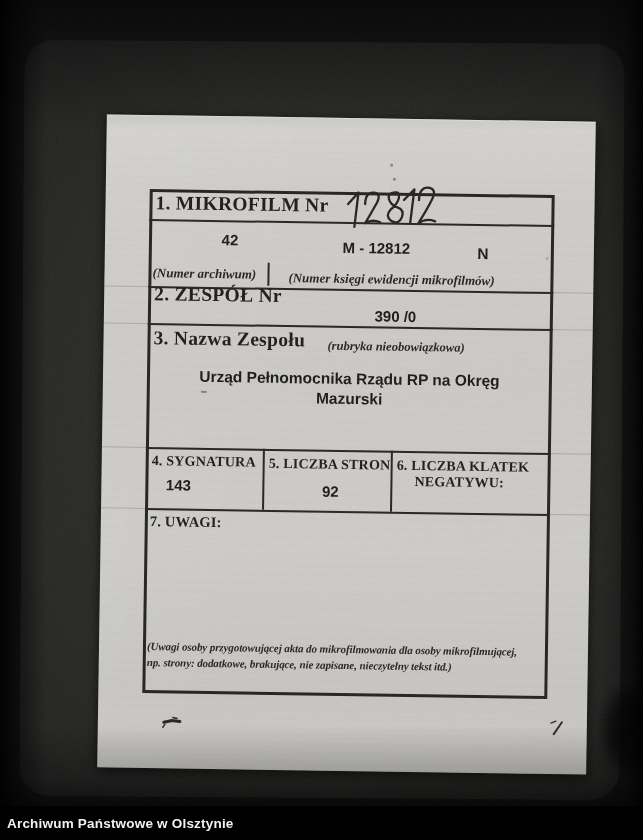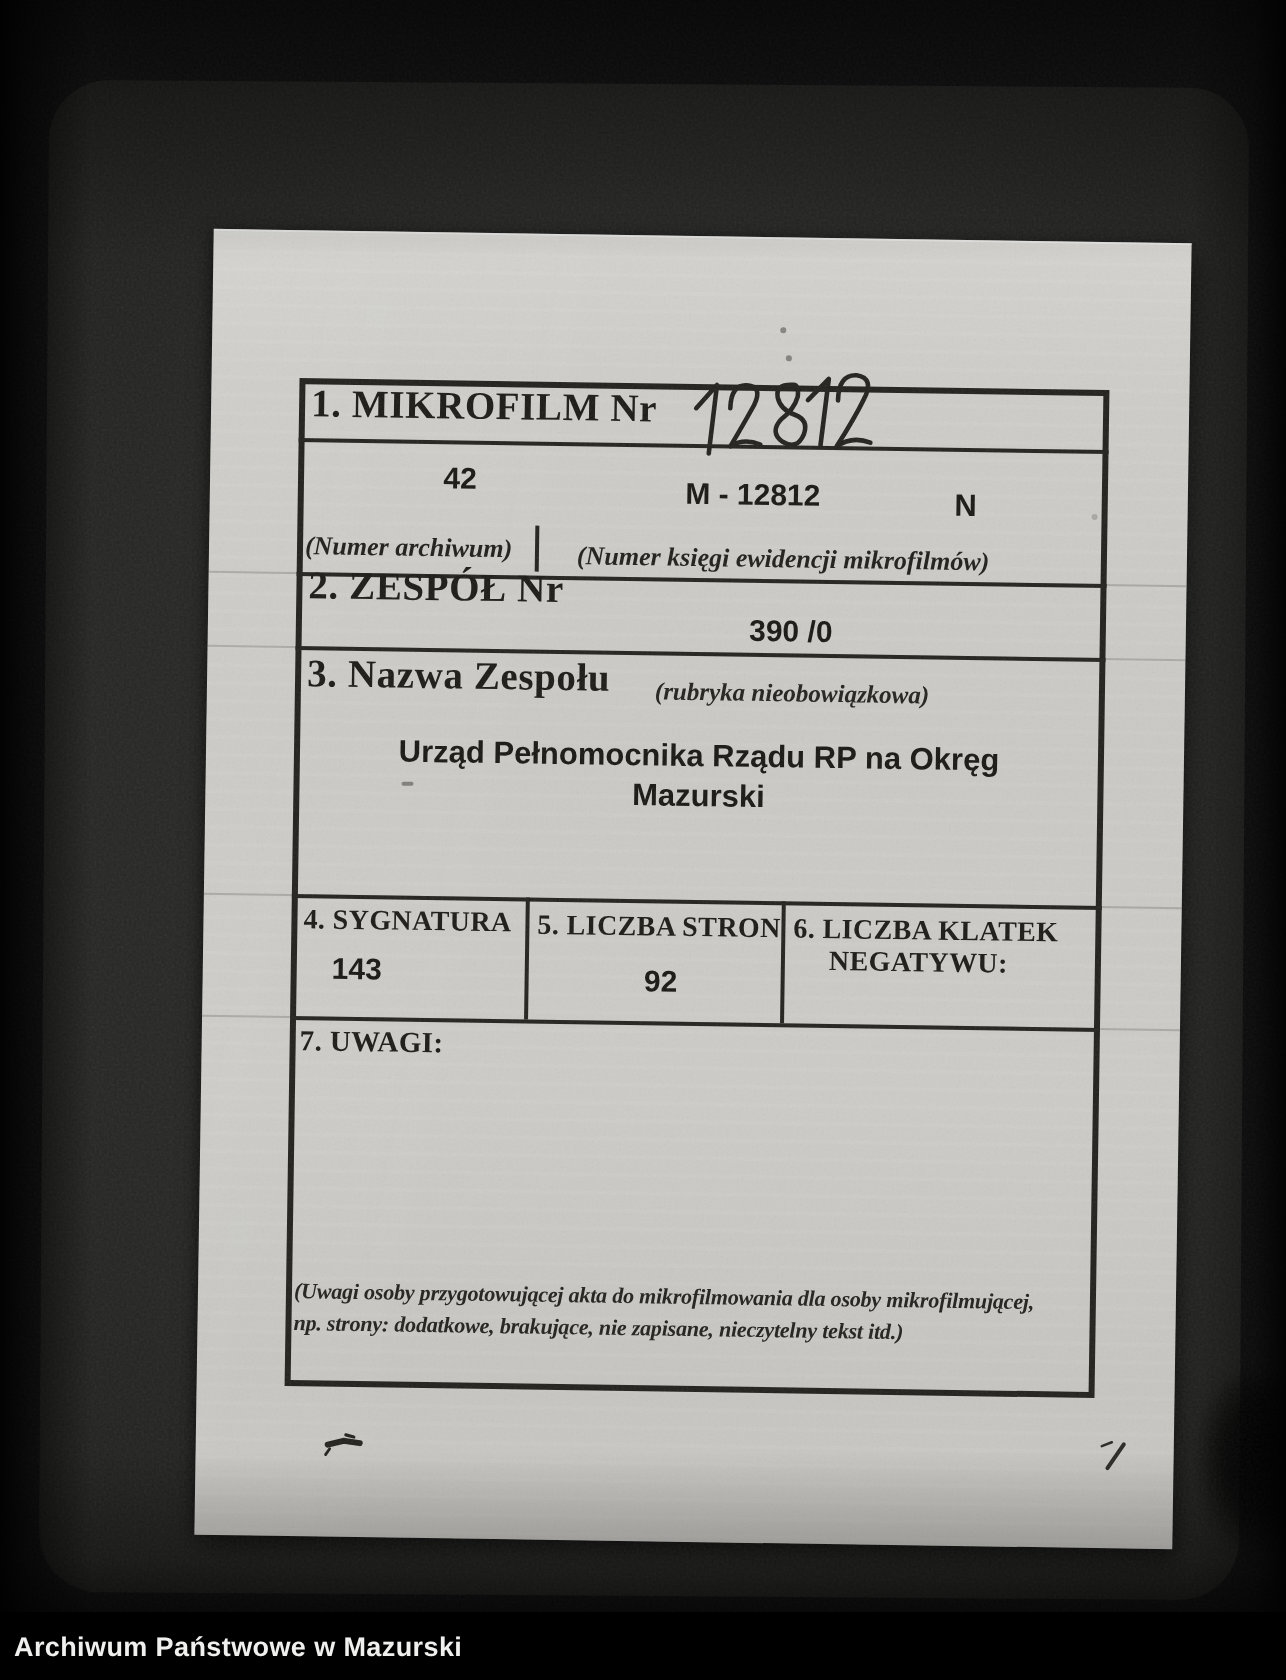--- a/index.html
+++ b/index.html
@@ -135,14 +135,14 @@
         <feTurbulence type="fractalNoise" baseFrequency="0.8" numOctaves="2" seed="7" stitchTiles="stitch"></feTurbulence>
         <feColorMatrix type="saturate" values="0"></feColorMatrix>
       </filter>
     <rect width="643" height="806" filter="url(#grain)"></rect>
   </svg>
 
   <div class="vignette"></div>
 </div>
 
 <div class="bar">
-  <span>Archiwum Państwowe w Mazurski</span>
+  <span>Archiwum Państwowe w Olsztynie</span>
 </div>
 
 </body></html>

